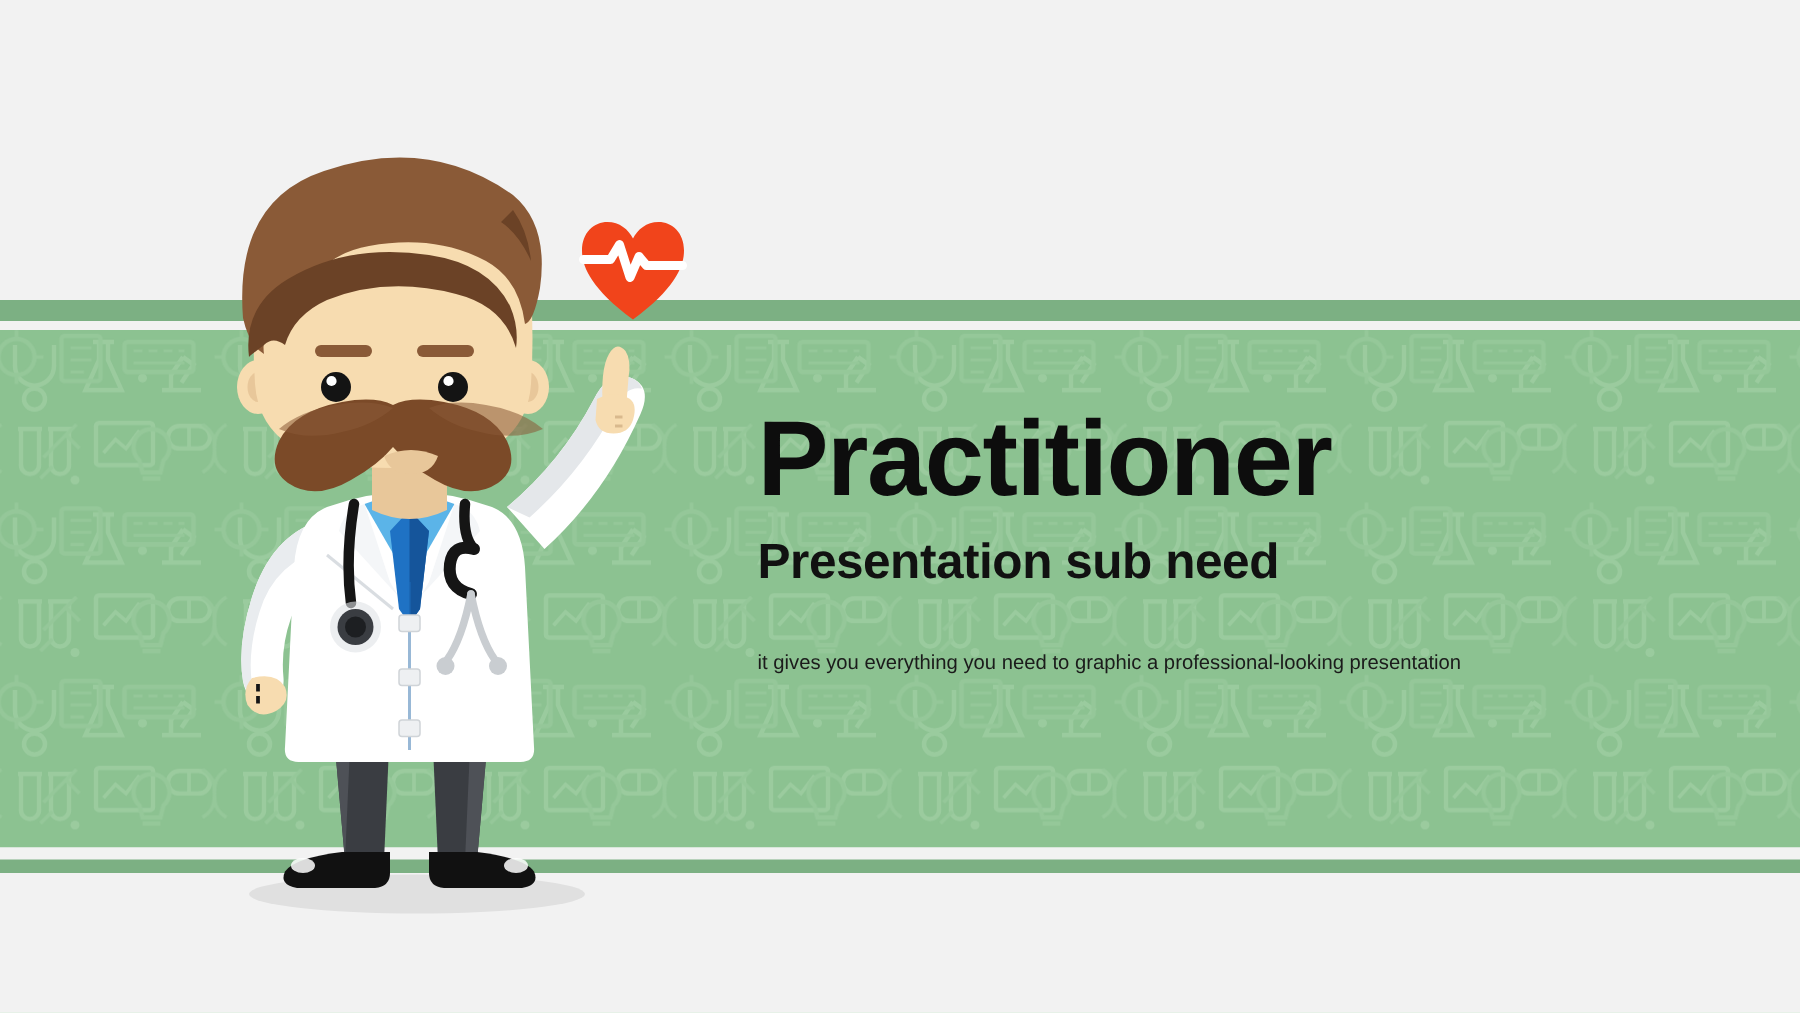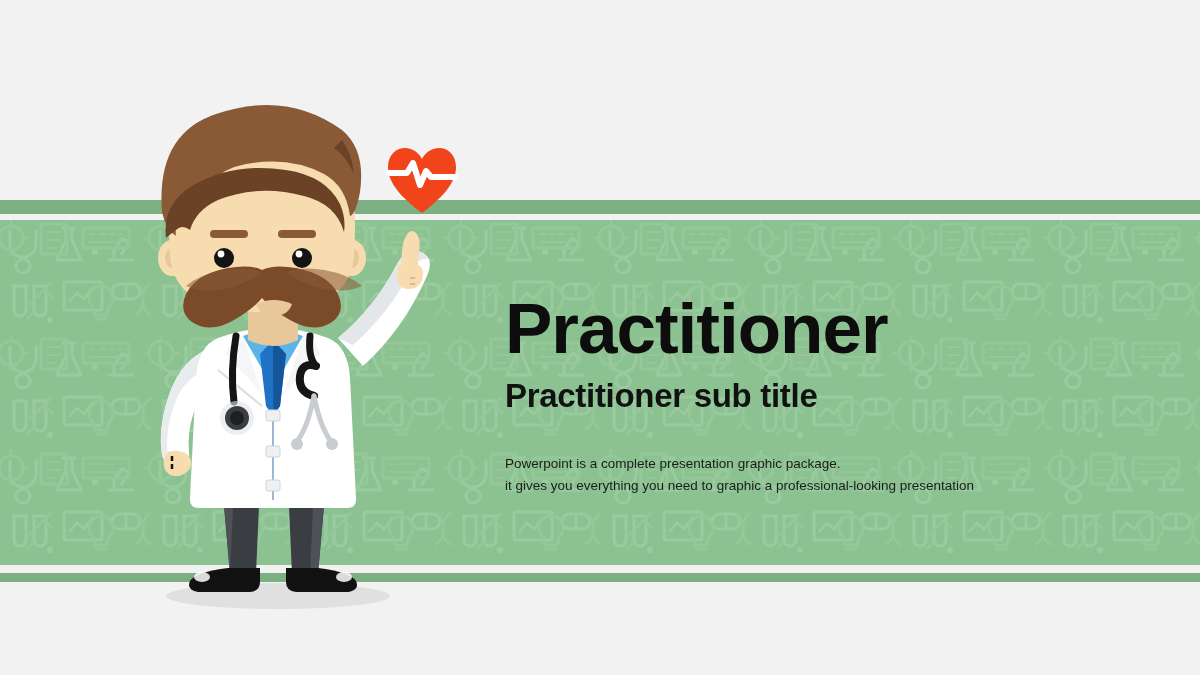--- a/index.html
+++ b/index.html
@@ -69,21 +69,21 @@
   .pattern {
     position: absolute;
     inset: 0;
     opacity: 0.5;
   }
 
   
   .text-block {
     position: absolute;
     left: 505px;
-    top: 292px;
+    top: 270px;
     width: 620px;
   }
   .slide-title {
     margin: 0;
     font-size: 71px;
     font-weight: bold;
     line-height: 1.04;
     letter-spacing: -1px;
     color: #0d0d0d;
     white-space: nowrap;
@@ -299,20 +299,19 @@
                q10 12 28 22 q24 14 42 2 q14 -10 6 -28 q-10 -20 -42 -26 q-22 -4 -34 2 z" fill="#7b4a28"></path>
       <path d="M152 184 q-14 12 -34 16 q-24 6 -42 -2 q14 -12 38 -16 q22 -4 38 2 z" fill="#8a5a37" opacity="0.55"></path>
       <path d="M176 184 q14 12 34 16 q24 6 42 -2 q-14 -12 -38 -16 q-22 -4 -38 2 z" fill="#8a5a37" opacity="0.55"></path>
 
       <path d="M146 216 q18 -8 36 0 q-4 12 -18 12 q-14 0 -18 -12 z" fill="#e8c79a"></path>
     </g>
   </svg>
 
   <div class="text-block">
     <h1 class="slide-title">Practitioner</h1>
-    <h2 class="slide-subtitle">Practitioner sub title</h2>
+    <h2 class="slide-subtitle">Presentation sub need</h2>
     <p class="slide-body">
-      <span class="line">Powerpoint is a complete presentation graphic package.</span>
       <span class="line">it gives you everything you need to graphic a professional-looking presentation</span>
     </p>
   </div>
 
 </div>
 
 </body></html>

